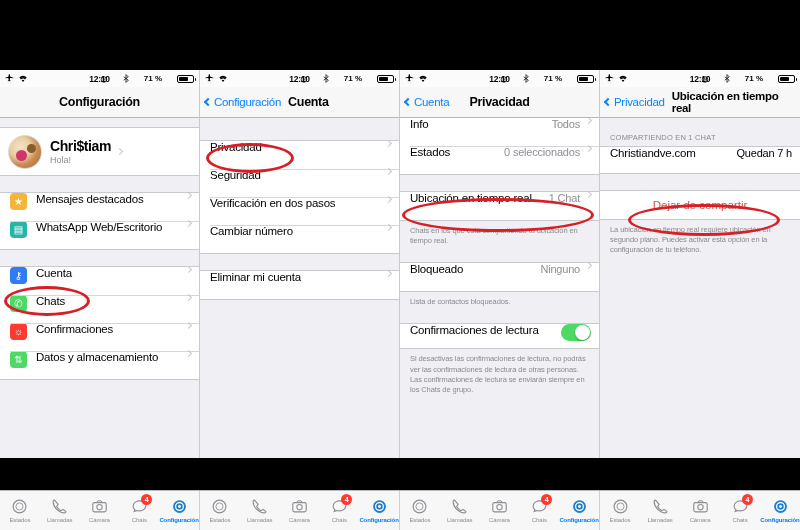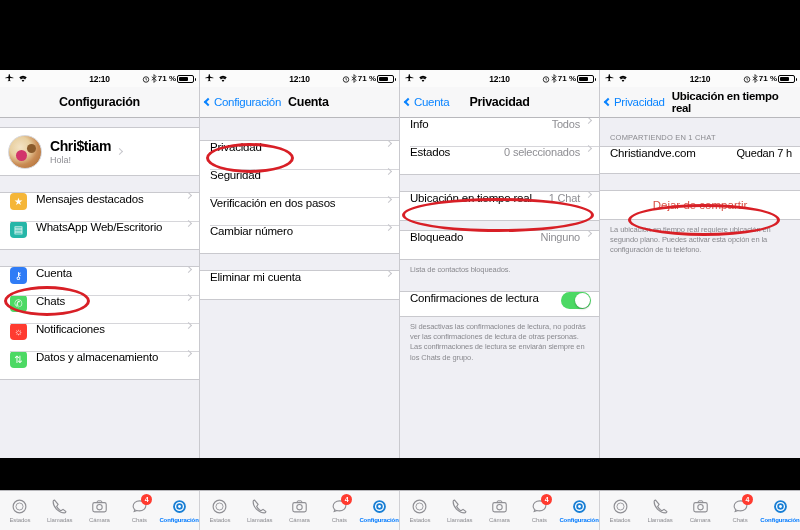--- a/index.html
+++ b/index.html
@@ -35,21 +35,21 @@
     background: #fbfbfb;
     position: relative;
   }
   .sb-left { display: flex; align-items: center; gap: 4px; }
   .sb-center {
     position: absolute; left: 0; right: 0;
     text-align: center; font-size: 8.5px; font-weight: bold;
     letter-spacing: -0.2px;
   }
   .sb-right {
-    margin-left: auto; display: flex; align-items: center; gap: 1px;
+    margin-left: auto; display: flex; align-items: center; gap: 15px;
     position: relative; z-index: 2; font-size: 8px; font-weight: bold;
   }
   .batt {
     width: 17px; height: 8px; border: 1px solid #000; border-radius: 2px;
     position: relative; padding: 1px;
   }
   .batt::after {
     content: ''; position: absolute; right: -3px; top: 2px;
     width: 1.5px; height: 3px; background: #000; border-radius: 0 1px 1px 0;
   }
@@ -259,21 +259,21 @@
           <span class="row-label">Cuenta</span>
           <span class="chev" style="margin-left:auto"></span>
         </div>
         <div class="row">
           <span class="sicon" style="background:#4cd964">✆</span>
           <span class="row-label">Chats</span>
           <span class="chev" style="margin-left:auto"></span>
         </div>
         <div class="row">
           <span class="sicon" style="background:#ff3b30">☼</span>
-          <span class="row-label">Notificaciones</span>
+          <span class="row-label">Confirmaciones</span>
           <span class="chev" style="margin-left:auto"></span>
         </div>
         <div class="row">
           <span class="sicon" style="background:#4cd964">⇅</span>
           <span class="row-label">Datos y almacenamiento</span>
           <span class="chev" style="margin-left:auto"></span>
         </div>
       </div>
     </div>
     <div class="oval" style="left:4px; top:216px; width:86px; height:30px;"></div>
@@ -394,20 +394,21 @@
         </div>
       </div>
       <div class="gap"></div>
       <div class="group">
         <div class="row">
           <span class="row-label">Ubicación en tiempo real</span>
           <span class="row-value">1 Chat</span>
           <span class="chev"></span>
         </div>
       </div>
+      <div class="foot">Chats en los que está compartiendo tu ubicación en tiempo real.</div>
       <div class="gap sm"></div>
       <div class="group">
         <div class="row">
           <span class="row-label">Bloqueado</span>
           <span class="row-value">Ninguno</span>
           <span class="chev"></span>
         </div>
       </div>
       <div class="foot">Lista de contactos bloqueados.</div>
       <div class="gap sm"></div>

